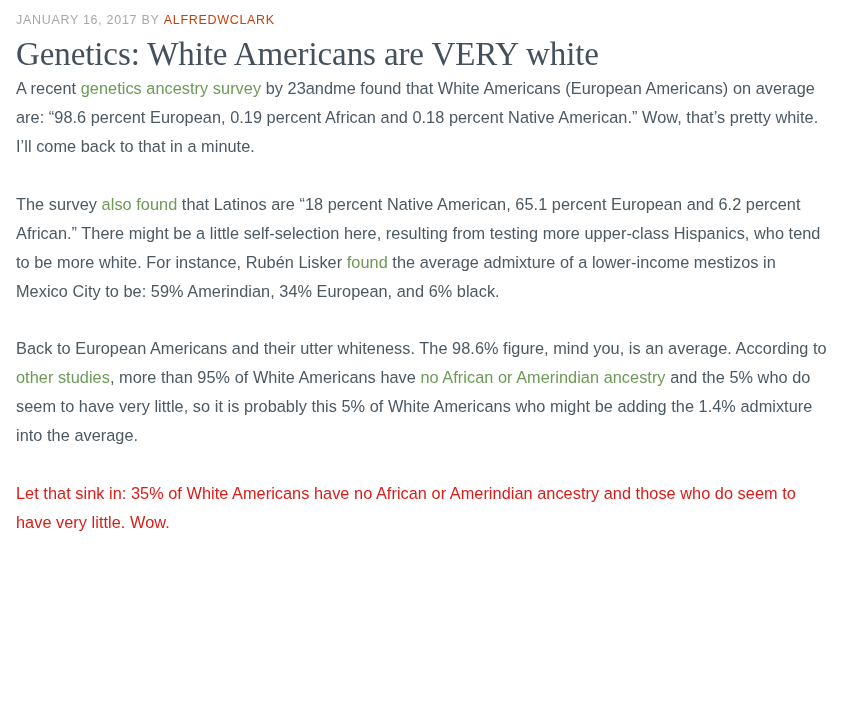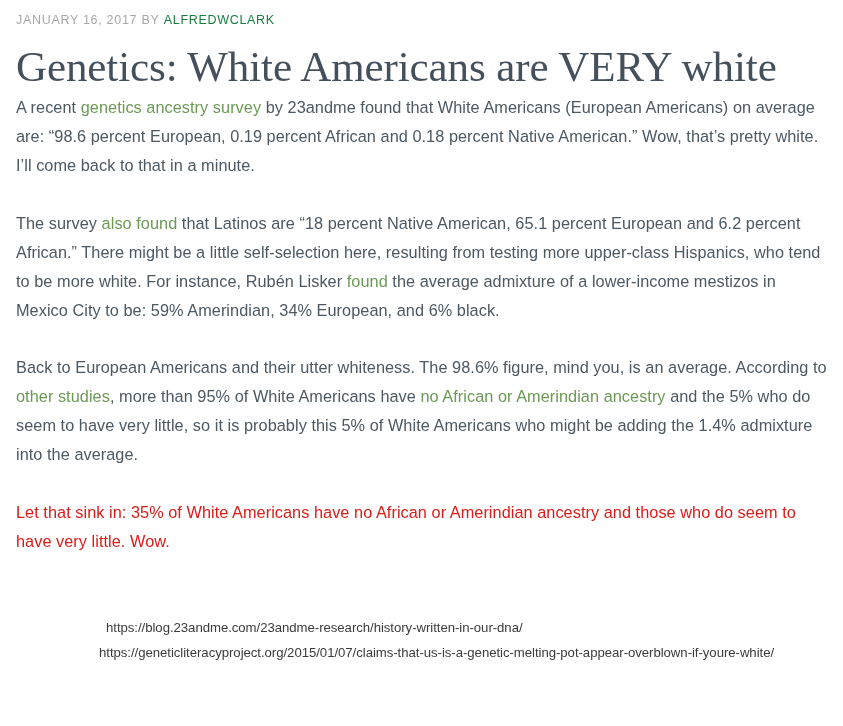--- a/index.html
+++ b/index.html
@@ -25,31 +25,31 @@
   .entry-meta {
     font-family: "Liberation Sans", sans-serif;
     font-size: 12.5px;
     letter-spacing: 0.7px;
     color: #a8a8a8;
     padding-top: 13px;
     line-height: 1.2;
     white-space: nowrap;
   }
   .entry-meta .author {
-    color: #15803d;
+    color: #c2410c;
     text-decoration: none;
   }
 
   
   .entry-title {
     font-family: "Liberation Serif", "DejaVu Serif", serif;
-    font-size: 43px;
+    font-size: 33px;
     font-weight: 400;
     color: #44505c;
-    margin: 13px 0 0 0;
+    margin: 6px 0 0 0;
     line-height: 1.22;
     letter-spacing: -0.1px;
   }
 
   
   .entry-content {
   }
   .entry-content p {
     font-family: "Liberation Sans", sans-serif;
     font-size: 16.3px;
@@ -104,18 +104,14 @@
     <p><span>A recent </span><a class="inline-link" href="#">genetics ancestry survey</a><span> by 23andme found that White Americans (European Americans) on average are: “98.6 percent European, 0.19 percent African and 0.18 percent Native American.”  Wow, that’s pretty white.  I’ll come back to that in a minute.</span></p>
 
     <p class="tight-2"><span>The survey </span><a class="inline-link" href="#">also found</a><span> that Latinos are “18 percent Native American, 65.1 percent European and 6.2 percent African.”  There might be a little self-selection here, resulting from testing more upper-class Hispanics, who tend to be more white. For instance, Rubén Lisker </span><a class="inline-link" href="#">found</a><span> the average admixture of a lower-income mestizos in Mexico City to be: 59% Amerindian, 34% European,  and 6% black.</span></p>
 
     <p><span>Back to European Americans and their utter whiteness. The 98.6% figure, mind you, is an average. According to </span><a class="inline-link" href="#">other studies</a><span>, more than 95% of White Americans have </span><a class="inline-link" href="#">no African or Amerindian ancestry</a><span> and the 5% who do seem to have very little, so it is probably this 5% of White Americans who might be adding the 1.4% admixture into the average.</span></p>
 
     <p class="emphasis-red">Let that sink in: 35% of White Americans have no African or Amerindian ancestry and those who do seem to have very little.  Wow.</p>
 
   </div>
 
-  <div class="source-urls">
-    <div class="url-line">https://blog.23andme.com/23andme-research/history-written-in-our-dna/</div>
-    <div class="url-line second">https://geneticliteracyproject.org/2015/01/07/claims-that-us-is-a-genetic-melting-pot-appear-overblown-if-youre-white/</div>
-  </div>
 
 </div>
 
 </body></html>

